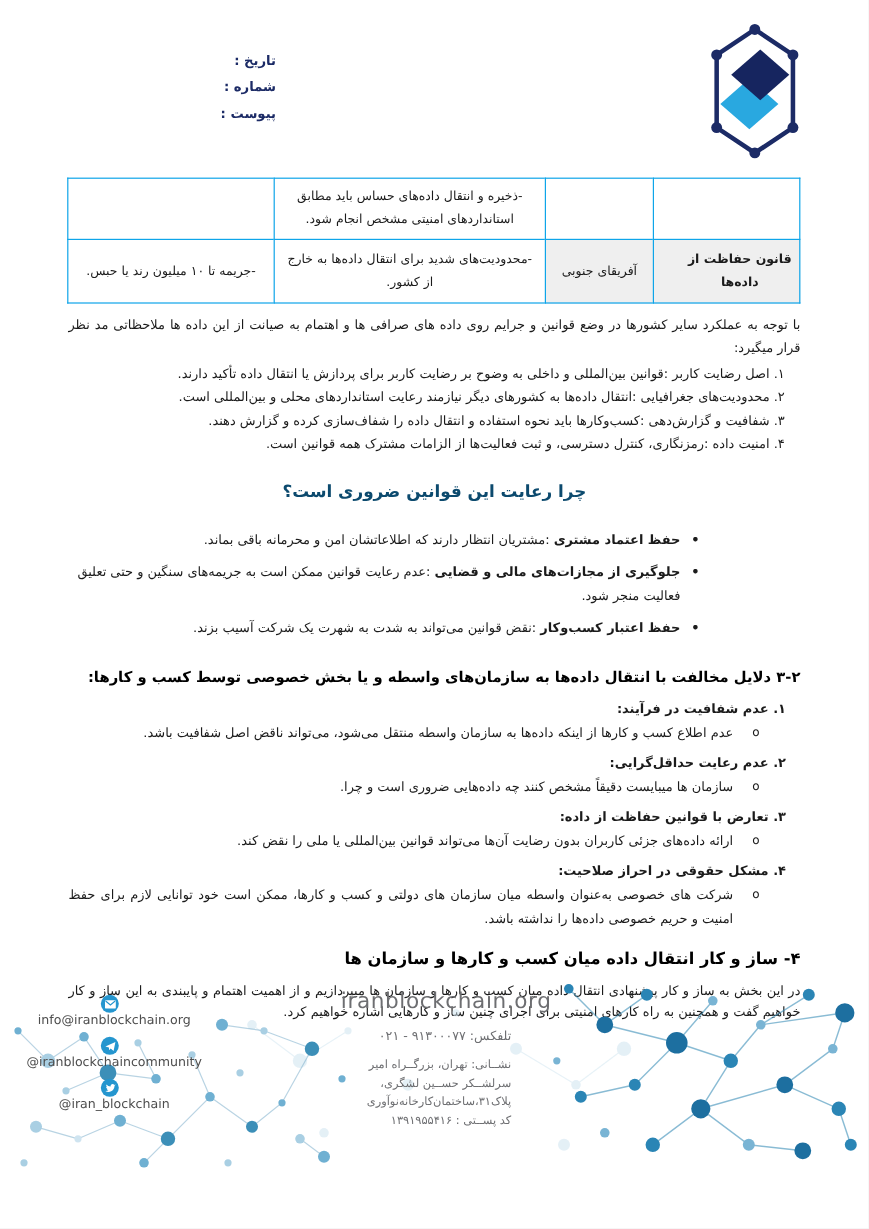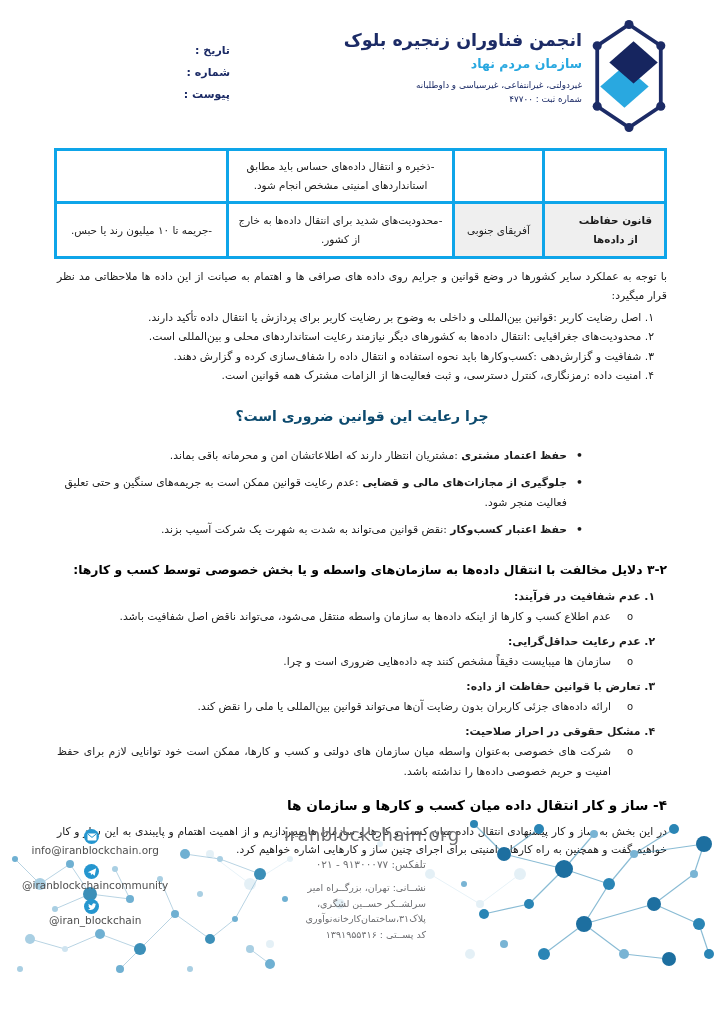--- a/index.html
+++ b/index.html
@@ -10,21 +10,21 @@
   .org-block{position:absolute;top:30px;right:142px;text-align:right;}
   .org-name{font-size:17.5px;font-weight:bold;color:#1c2b66;line-height:1.25;}
   .org-tagline{font-size:12.5px;font-weight:bold;color:#29a8e0;margin-top:4px;}
   .org-desc{font-size:8.8px;color:#1c2b66;margin-top:9px;}
   .org-reg{font-size:8.8px;color:#1c2b66;margin-top:4px;}
   .ref-block{position:absolute;top:40px;left:146px;width:84px;text-align:right;
              font-size:11px;color:#1c2b66;line-height:22px;font-weight:bold;}
   
   .content{position:absolute;top:148px;right:57px;left:57px;font-size:10.8px;line-height:1.75;}
   table.law-table{width:100%;border-collapse:collapse;table-layout:fixed;}
-  .law-table td{border:3px solid #0ea5e9;padding:3px 6px;font-size:10.4px;line-height:1.8;
+  .law-table td{border:1px solid #0ea5e9;padding:3px 6px;font-size:10.4px;line-height:1.8;
                 text-align:center;vertical-align:middle;}
   .c-law{width:122px;}.c-country{width:90px;}.c-desc{width:226px;}.c-pen{width:172px;}
   .law-table tr.r1 td{height:44px;}
   .law-table tr.r2 td{height:46px;}
   .law-table td.hdr{background:#efefef;}
   .law-table td.bold{font-weight:bold;padding-left:28px;}
   .intro{margin:9px 0 0 0;text-align:justify;}
   .principles{margin-top:2px;padding-right:13px;}
   .p-item{line-height:19.5px;}
   .p-item .num,.p-item .ttl{font-weight:normal;}
@@ -67,26 +67,20 @@
         <circle cx="92" cy="34" r="6" fill="#1c2b66"></circle>
       <circle cx="92" cy="114" r="6" fill="#1c2b66"></circle>
         <circle cx="50" cy="142" r="6" fill="#1c2b66"></circle>
       <circle cx="8" cy="114" r="6" fill="#1c2b66"></circle>
         <circle cx="8" cy="34" r="6" fill="#1c2b66"></circle>
       <polygon points="44,60 76,88 44,116 12,88" fill="#29a8e0"></polygon>
       <polygon points="56,28 88,56 56,84 24,56" fill="#16255f"></polygon>
     </svg>
   </div>
 
-  <div class="org-block">
-    <div class="org-name">انجمن فناوران زنجیره بلوک</div>
-    <div class="org-tagline">سازمان مردم نهاد</div>
-    <div class="org-desc">غیردولتی، غیرانتفاعی، غیرسیاسی و داوطلبانه</div>
-    <div class="org-reg">شماره ثبت : ۴۷۷۰۰</div>
-  </div>
 
   <div class="ref-block">
     <div>تاریخ :</div>
     <div>شماره :</div>
     <div>پیوست :</div>
   </div>
 
   <div class="content">
 
     <table class="law-table">

